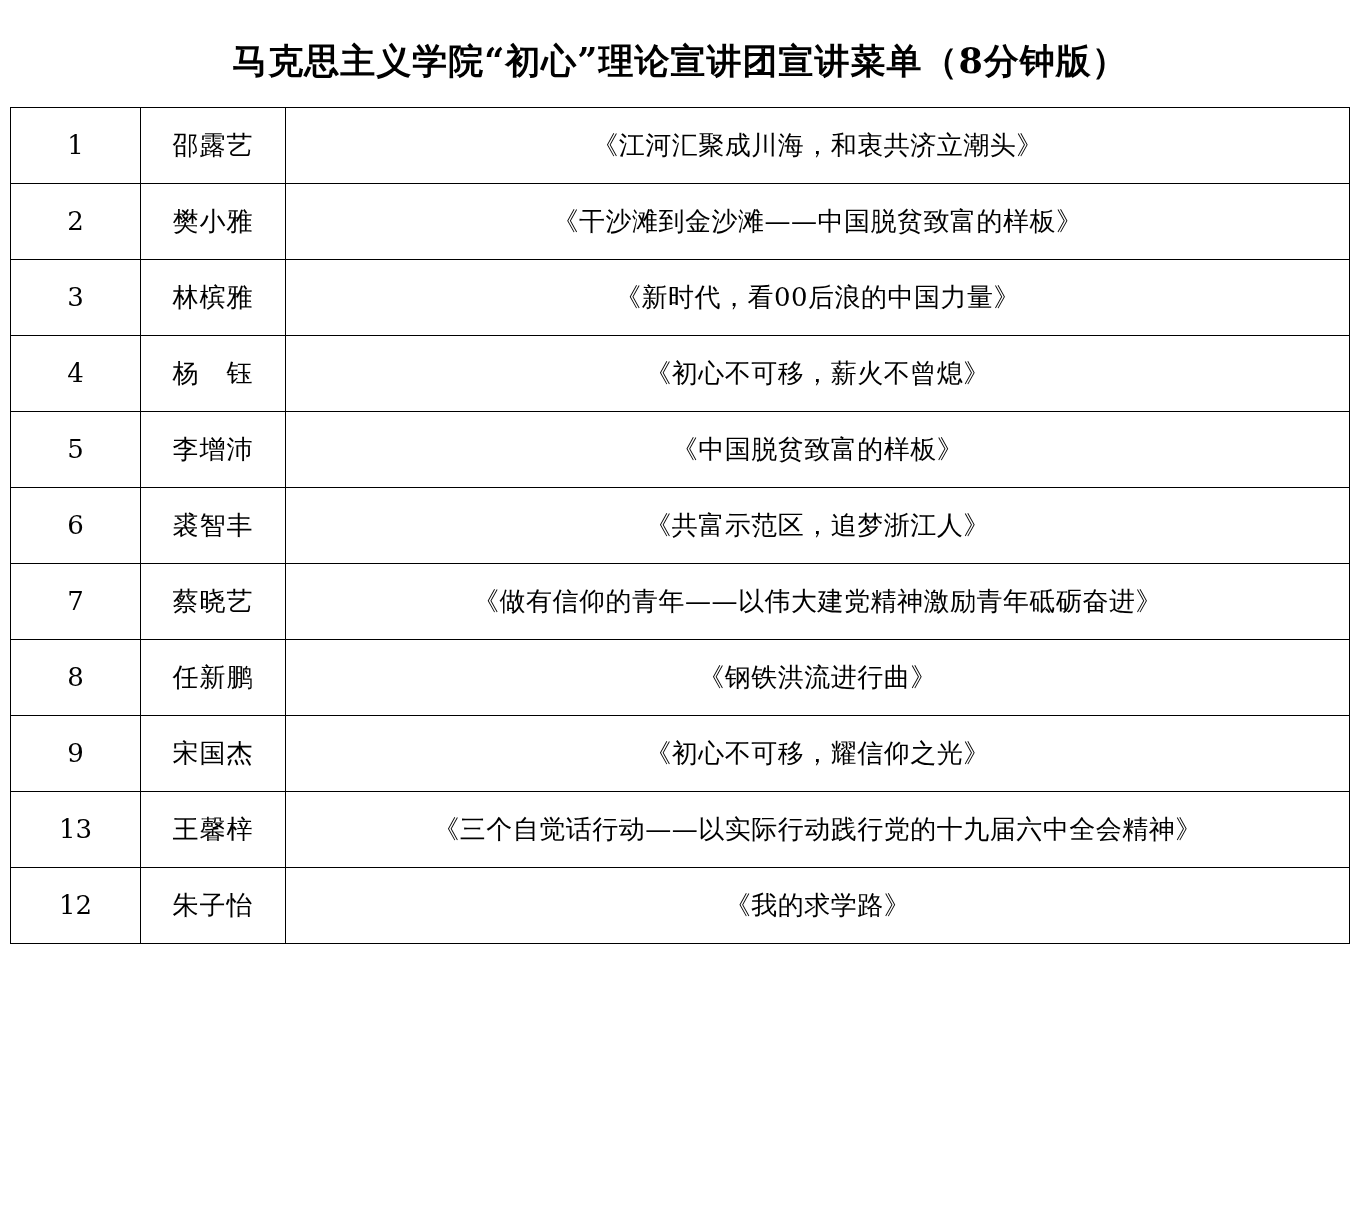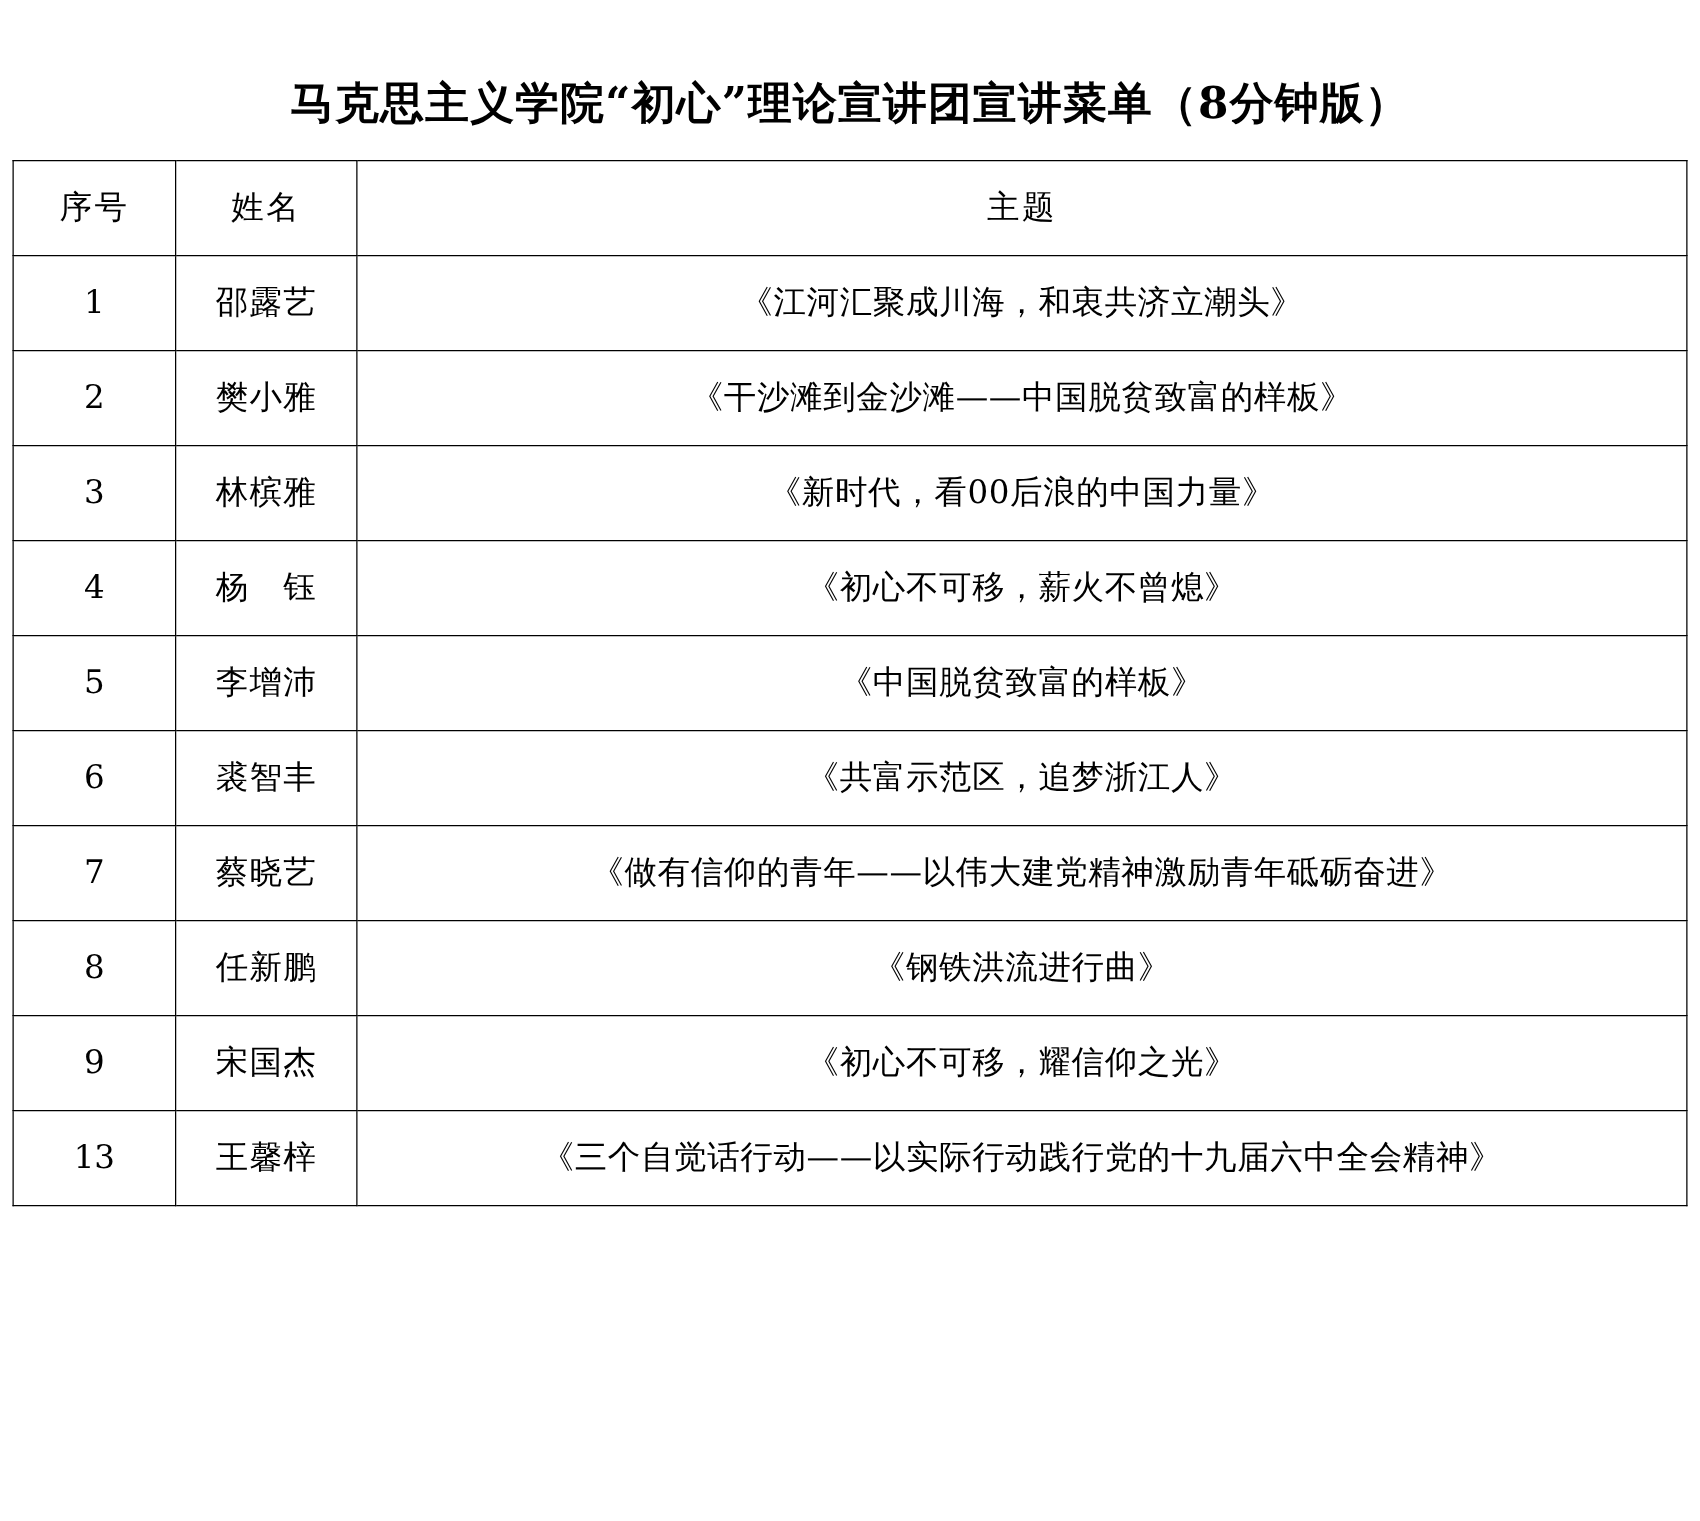--- a/index.html
+++ b/index.html
@@ -18,25 +18,24 @@
     width: 1360px;
     height: 1217px;
     position: relative;
     box-sizing: border-box;
   }
   .doc-title {
     text-align: center;
     font-size: 35px;
     font-weight: bold;
     letter-spacing: 1px;
-    padding-top: 13px;
+    padding-top: 38px;
     padding-bottom: 22px;
     font-family: "DejaVu Serif", "Liberation Serif", serif;
     white-space: nowrap;
-    margin-top: 46px;
   }
   table.menu-table {
     border-collapse: collapse;
     margin: 0 auto;
     width: 1340px;
     table-layout: fixed;
   }
   table.menu-table td {
     border: 1.6px solid #000000;
     text-align: center;
@@ -74,25 +73,20 @@
 
   <div class="doc-title">马克思主义学院“初心”理论宣讲团宣讲菜单（8分钟版）</div>
 
   <table class="menu-table">
     <colgroup>
       <col class="col-no">
       <col class="col-name">
       <col class="col-topic">
     </colgroup>
     <tbody id="table-body">
-      <tr>
-        <td class="header-cell">序号</td>
-        <td class="header-cell">姓名</td>
-        <td class="header-cell">主题</td>
-      </tr>
     <tr>
           <td class="num-cell">1</td>
           <td class="name-cell">邵露艺</td>
           <td class="topic-cell">《江河汇聚成川海，和衷共济立潮头》</td>
         </tr>
         <tr>
           <td class="num-cell">2</td>
           <td class="name-cell">樊小雅</td>
           <td class="topic-cell">《干沙滩到金沙滩——中国脱贫致富的样板》</td>
         </tr>
@@ -129,16 +123,21 @@
         <tr>
           <td class="num-cell">9</td>
           <td class="name-cell">宋国杰</td>
           <td class="topic-cell">《初心不可移，耀信仰之光》</td>
         </tr>
         <tr>
           <td class="num-cell">13</td>
           <td class="name-cell">王馨梓</td>
           <td class="topic-cell">《三个自觉话行动——以实际行动践行党的十九届六中全会精神》</td>
         </tr>
+        <tr>
+          <td class="num-cell">12</td>
+          <td class="name-cell">朱子怡</td>
+          <td class="topic-cell">《我的求学路》</td>
+        </tr>
       </tbody>
   </table>
 
 </div>
 
 </body></html>

